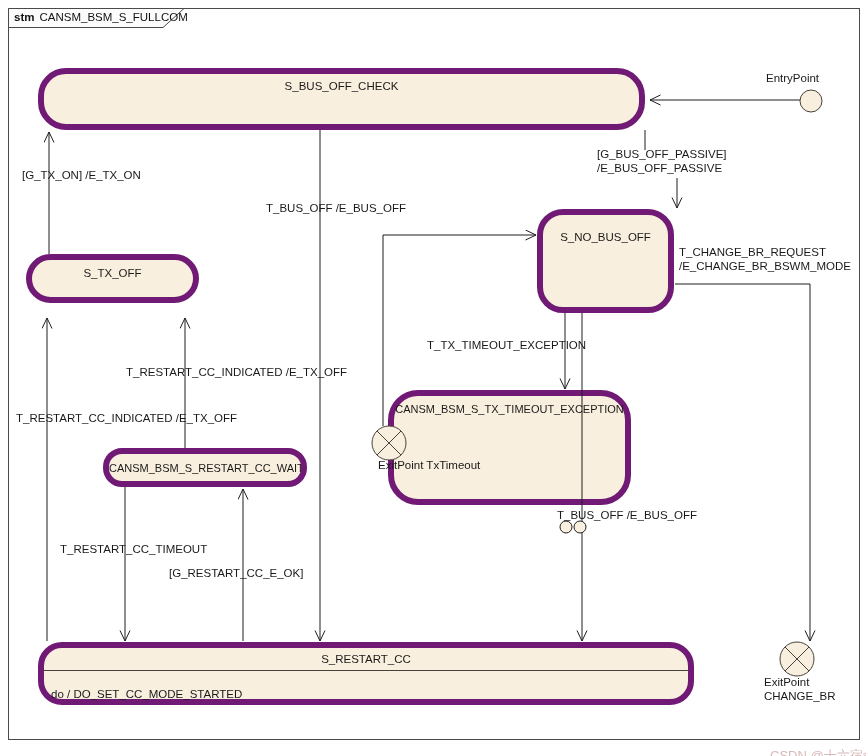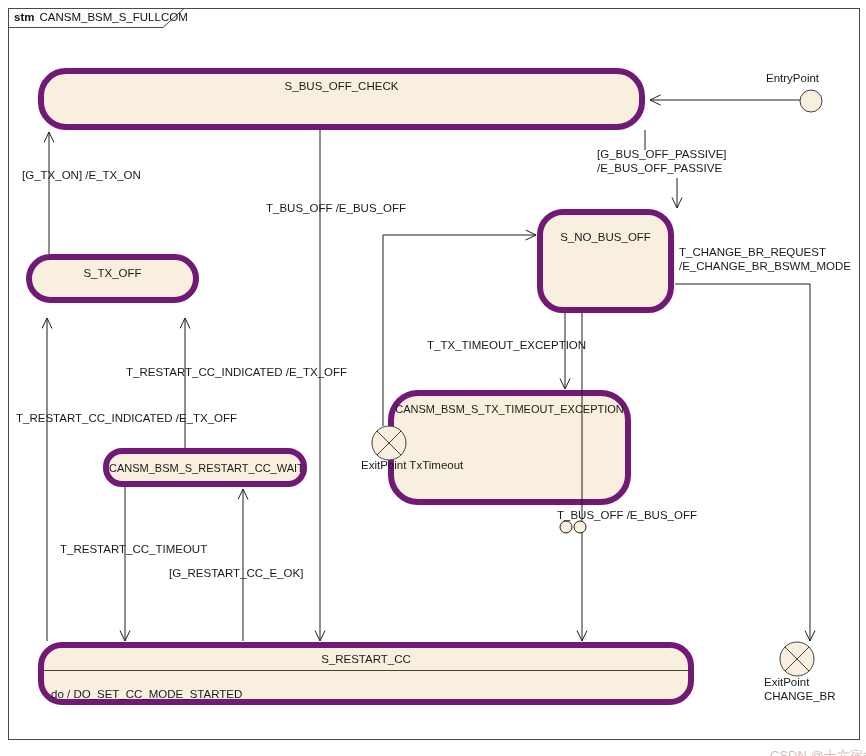--- a/index.html
+++ b/index.html
@@ -101,21 +101,21 @@
        display:flex;align-items:center;justify-content:center;">
     <div class="state-title" style="font-size:11px;">CANSM_BSM_S_RESTART_CC_WAIT</div>
   </div>
 
   <div class="state" style="left:38px;top:642px;width:656px;height:63px;border-radius:24px;">
     <div class="state-title restart-title">S_RESTART_CC</div>
     <div class="restart-body">do / DO_SET_CC_MODE_STARTED</div>
   </div>
 
   <div class="lbl" style="left:766px;top:71px;">EntryPoint</div>
-  <div class="lbl" style="left:329px;top:458px;padding-left:32px;">ExitPoint TxTimeout</div>
+  <div class="lbl" style="left:346px;top:458px;padding-left:32px;">ExitPoint TxTimeout</div>
   <div class="lbl" style="left:764px;top:675px;">
     <div>ExitPoint</div>
     <div>CHANGE_BR</div>
   </div>
 
   <div class="lbl" style="left:22px;top:168px;">[G_TX_ON] /E_TX_ON</div>
   <div class="lbl" style="left:266px;top:201px;">T_BUS_OFF /E_BUS_OFF</div>
   <div class="lbl" style="left:597px;top:147px;">
     <div>[G_BUS_OFF_PASSIVE]</div>
     <div>/E_BUS_OFF_PASSIVE</div>

